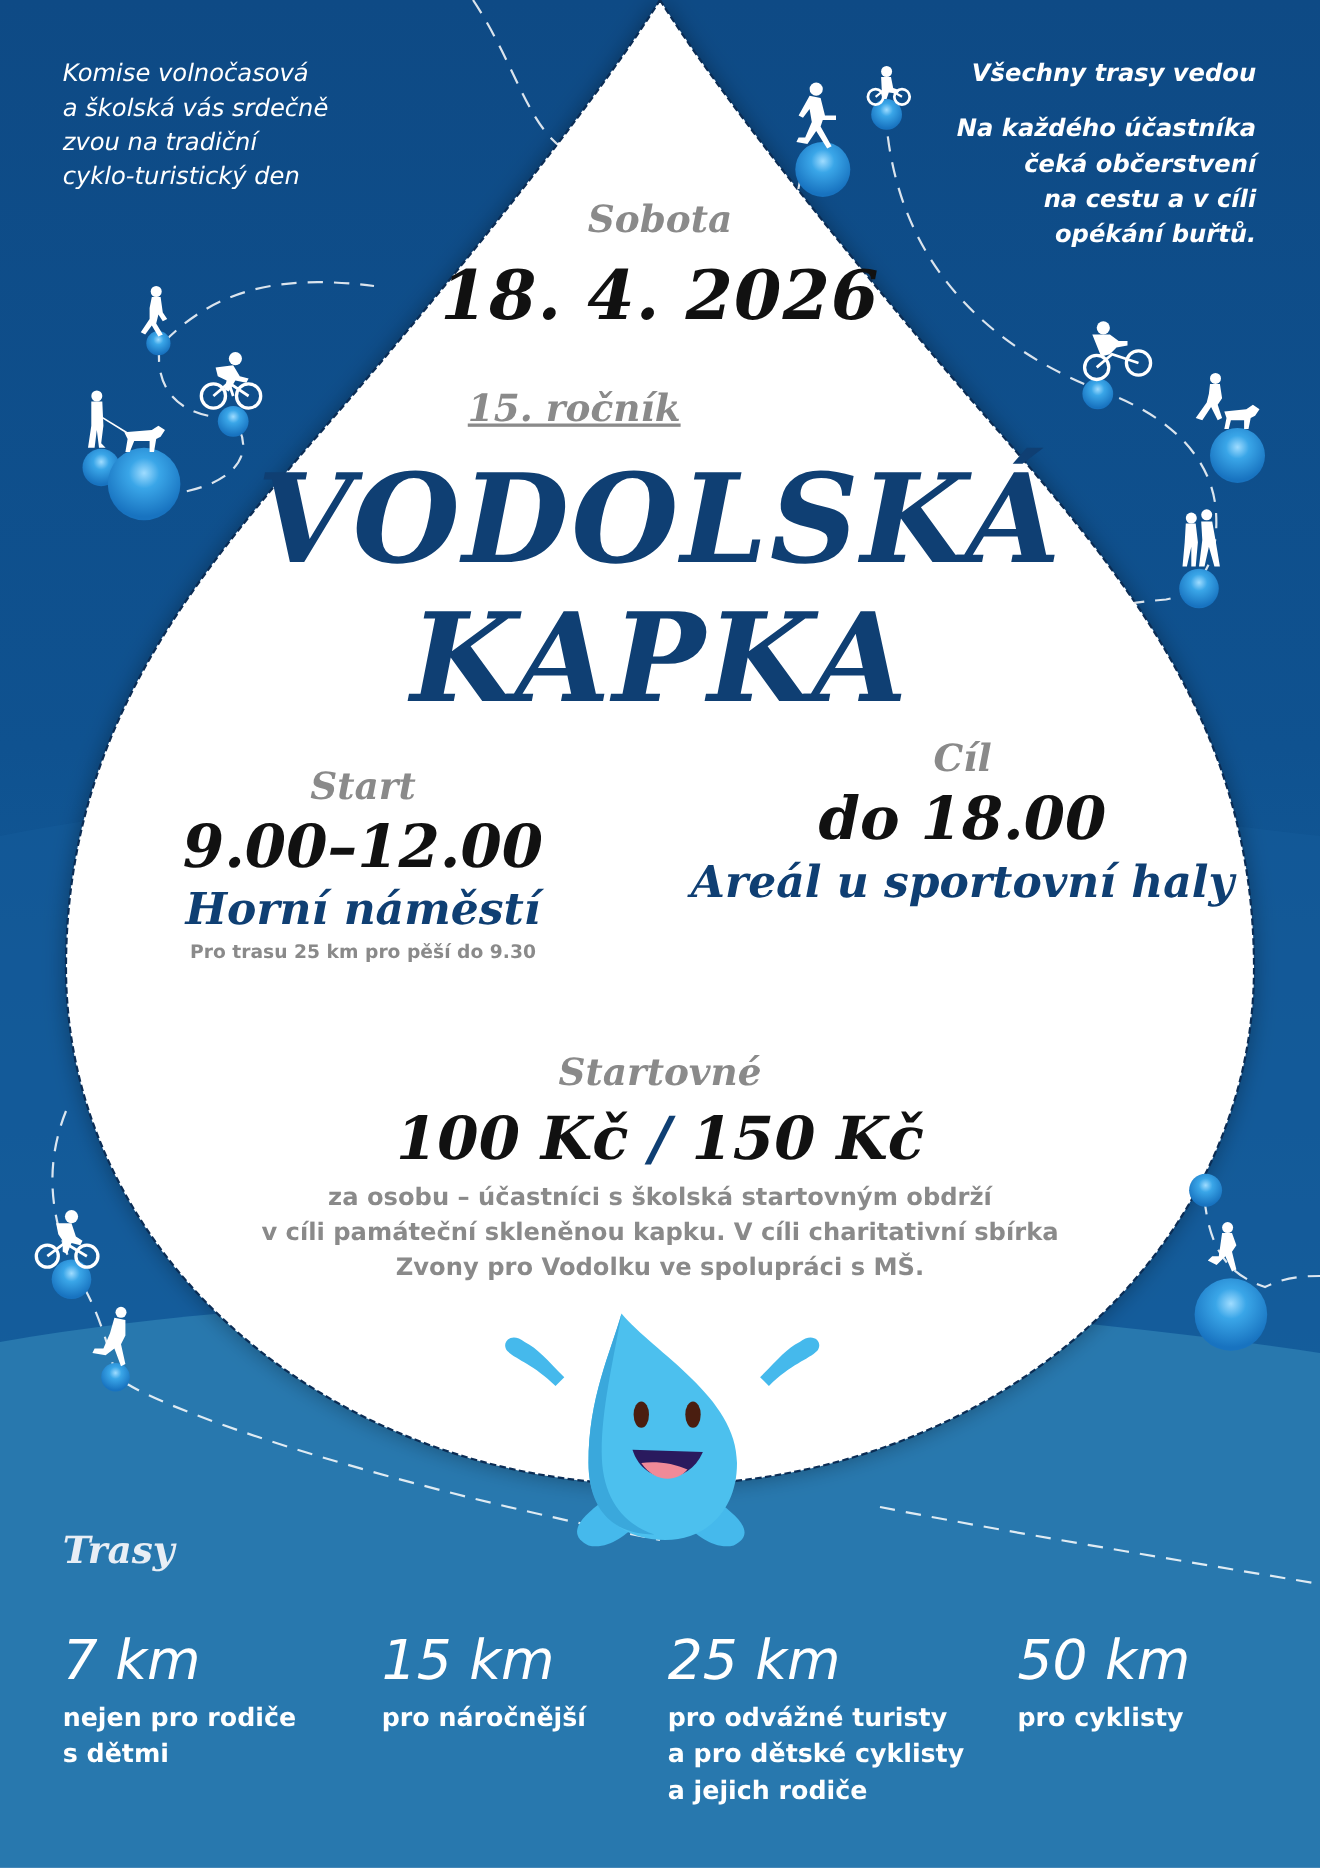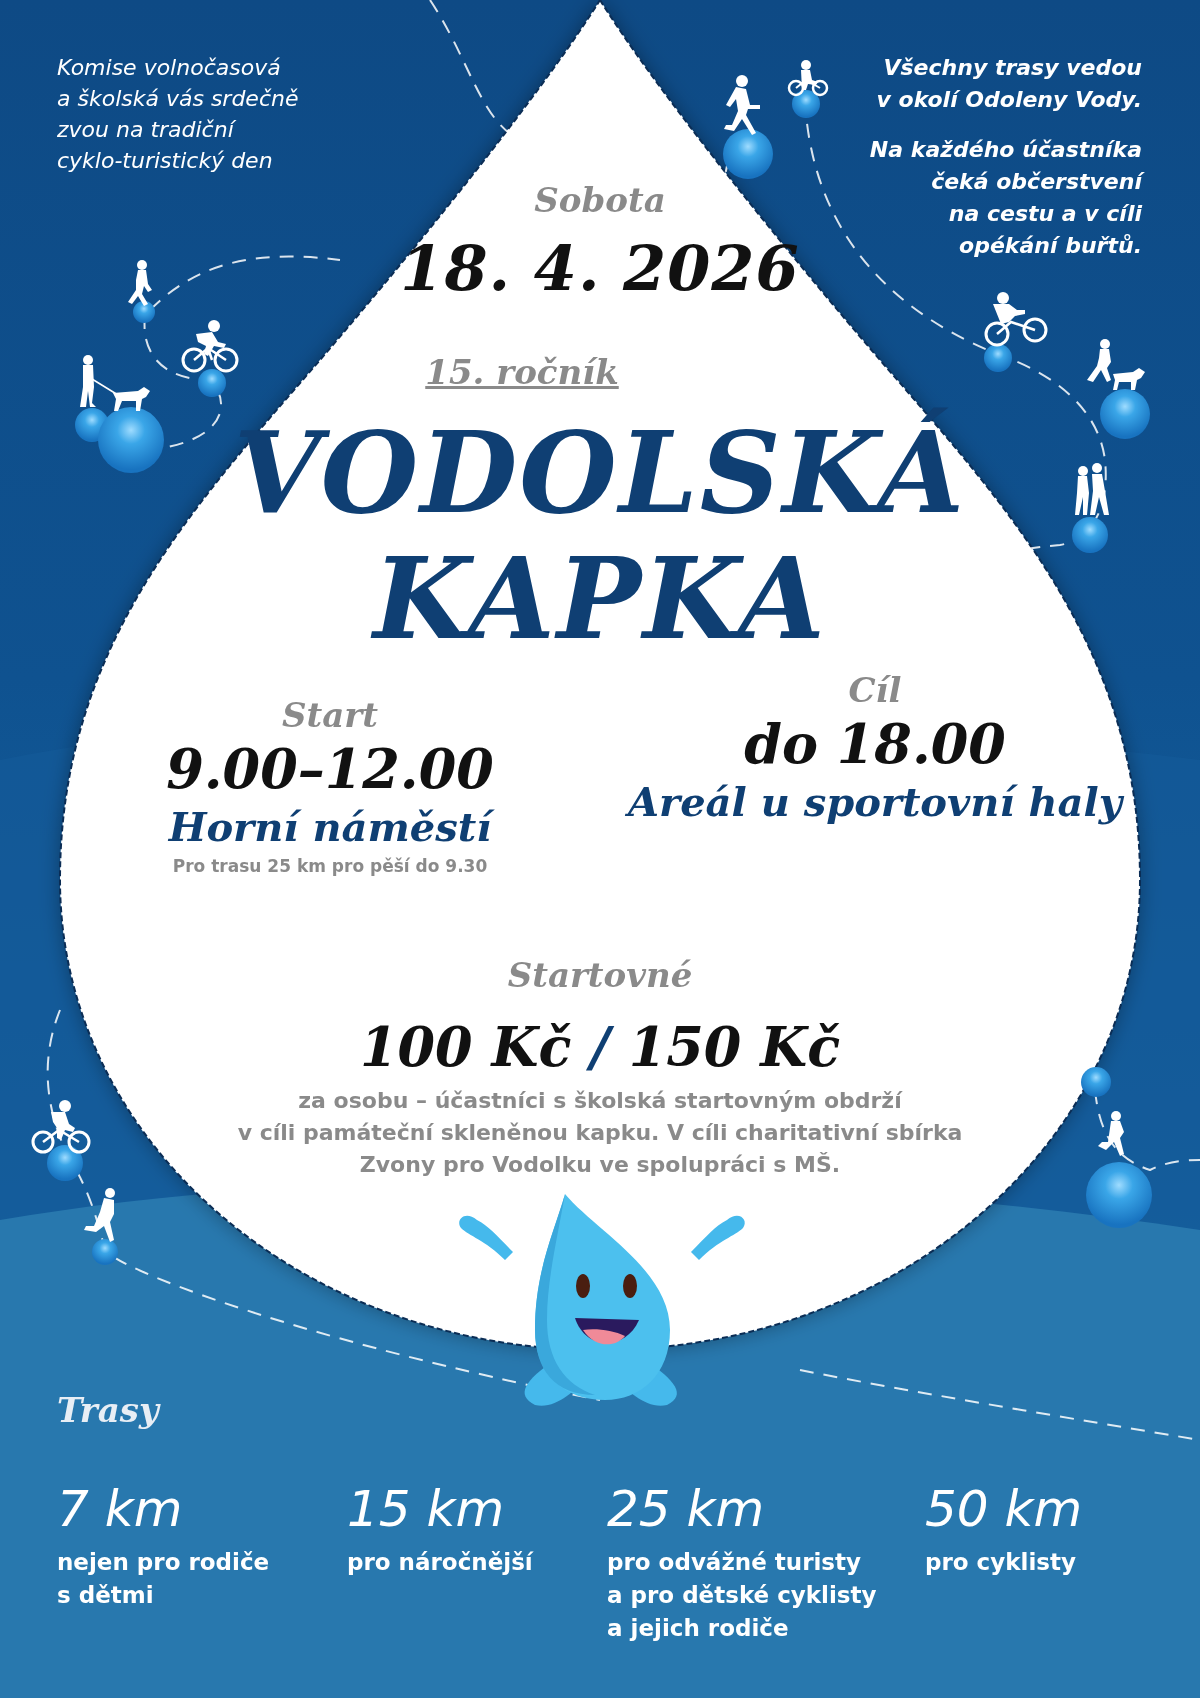--- a/index.html
+++ b/index.html
@@ -154,21 +154,20 @@
 
   <div class="abs t-italic" style="left:57px; top:52px; font-size:22px; line-height:31px;">
     <div>Komise volnočasová</div>
     <div>a školská vás srdečně</div>
     <div>zvou na tradiční</div>
     <div>cyklo-turistický den</div>
   </div>
 
   <div class="abs t-italic" style="right:58px; top:52px; font-size:22px; line-height:32px; font-weight:bold; text-align:right;">
     <div>Všechny trasy vedou</div>
-    <div>v okolí Odoleny Vody.</div>
     <div style="height:18px"></div>
     <div>Na každého účastníka</div>
     <div>čeká občerstvení</div>
     <div>na cestu a v cíli</div>
     <div>opékání buřtů.</div>
   </div>
 
   <div class="abs center script" style="left:0; width:1200px; top:180px; font-size:34px; color:#8a8a8a;">Sobota</div>
   <div class="abs center script" style="left:0; width:1200px; top:232px; font-size:62px; color:#111; letter-spacing:1px;">18. 4. 2026</div>
   <div class="abs center script" style="left:0; width:1044px; top:352px; font-size:34px; color:#8a8a8a;text-decoration:underline;">15. ročník</div>
@@ -186,21 +185,21 @@
   </div>
 
   <div class="abs center" style="left:610px; width:530px; top:670px;">
     <div class="script" style="font-size:34px; color:#8a8a8a;">Cíl</div>
     <div class="script" style="font-size:54px; color:#111; margin-top:2px;">do 18.00</div>
     <div class="script" style="font-size:40px; color:#0f3f73; margin-top:2px;">Areál u sportovní haly</div>
   </div>
 
   <div class="abs center" style="left:0; width:1200px; top:955px;">
     <div class="script" style="font-size:34px; color:#8a8a8a;">Startovné</div>
-    <div class="script" style="font-size:54px; color:#111; margin-top:20px;">
+    <div class="script" style="font-size:54px; color:#111; margin-top:8px;">
       <span>100 Kč</span>
       <span style="color:#0f3f73;">/</span>
       <span>150 Kč</span>
     </div>
     <div style="font-size:22px; line-height:32px; color:#8a8a8a; font-weight:bold; margin-top:6px;">
       <div>za osobu – účastníci s školská startovným obdrží</div>
       <div>v cíli památeční skleněnou kapku. V cíli charitativní sbírka</div>
       <div>Zvony pro Vodolku ve spolupráci s MŠ.</div>
     </div>
   </div>

